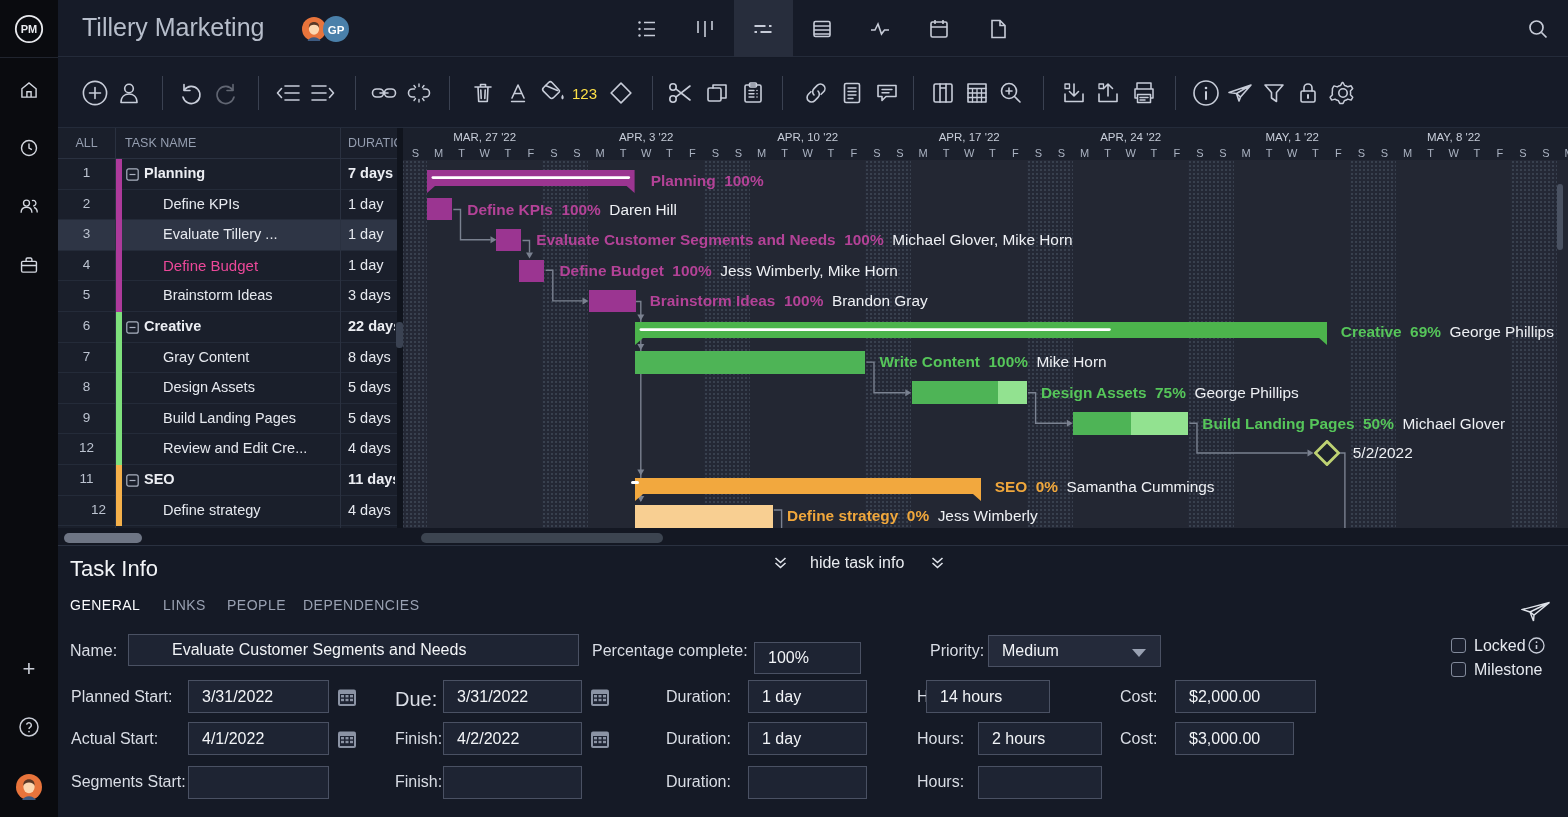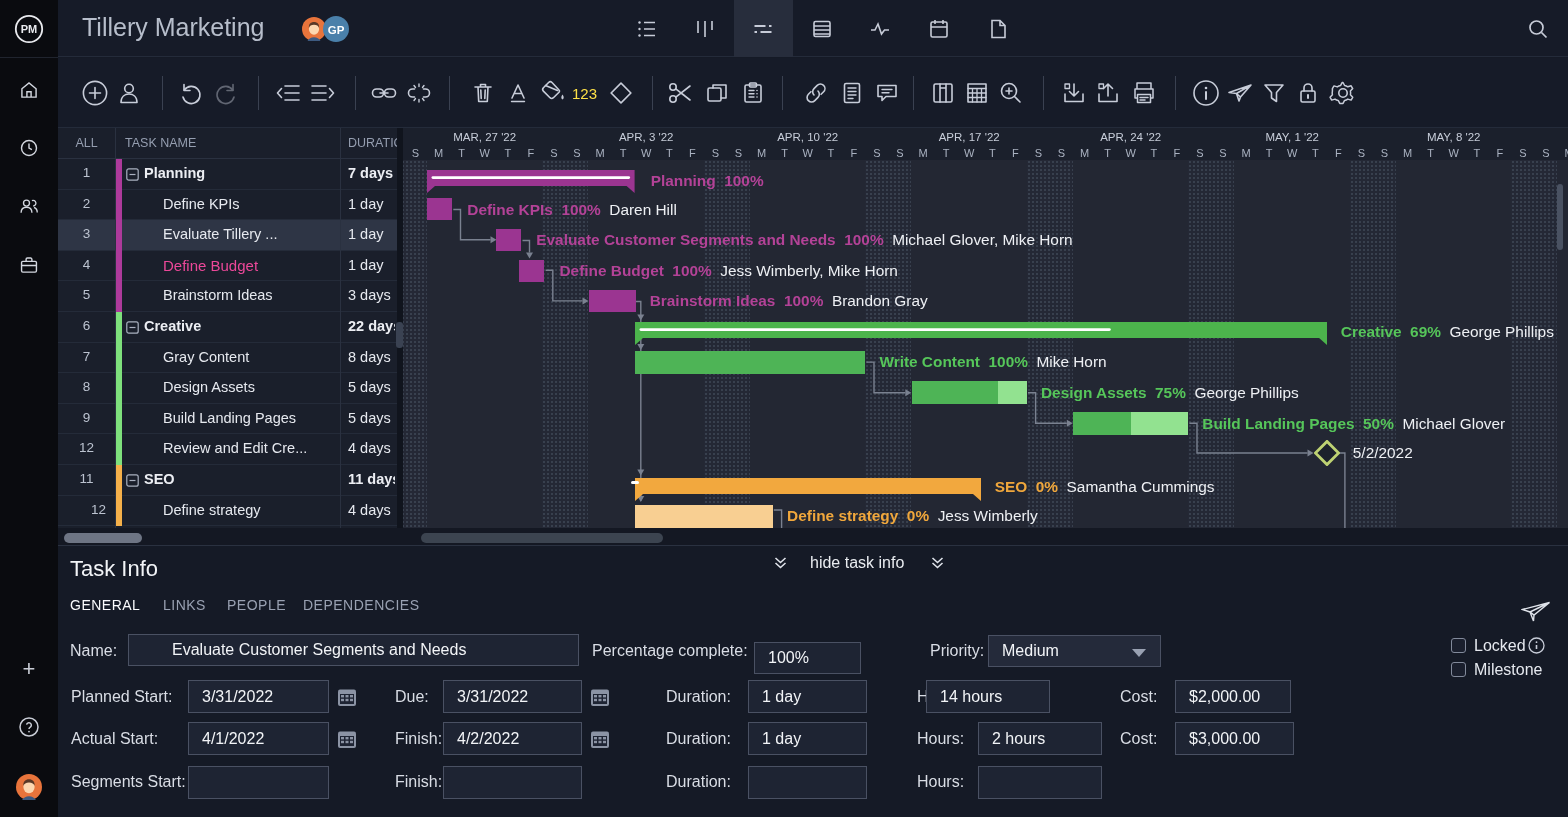--- a/index.html
+++ b/index.html
@@ -492,21 +492,21 @@
       <rect x="3" y="7" width="14" height="10" fill="#1e2433"></rect>
       <g fill="#8b93a4">
 <rect x="4" y="8" width="3" height="2.4"></rect>
         <rect x="8.5" y="8" width="3" height="2.4"></rect>
         <rect x="13" y="8" width="3" height="2.4"></rect>
 <rect x="4" y="11.8" width="3" height="2.4"></rect>
         <rect x="8.5" y="11.8" width="3" height="2.4"></rect>
         <rect x="13" y="11.8" width="3" height="2.4"></rect>
       </g>
     </svg>
-<div class="abs" style="left:337px;top:142px;font-size:16px;color:#d9dde5;white-space:nowrap;">Due:</div>
+<div class="abs" style="left:337px;top:142px;font-size:20px;color:#d9dde5;white-space:nowrap;">Due:</div>
 <div class="abs" style="left:385px;top:134px;width:139px;height:33px;background:#1e2433;border:1px solid #4a5163;">
       <div class="abs" style="left:13px;top:50%;transform:translateY(-50%);font-size:16px;color:#f2f4f7;white-space:nowrap;">3/31/2022</div>
     </div>
 <svg class="ico" style="left:532px;top:141px" width="20" height="20" viewBox="0 0 20 20">
       <rect x="1" y="2.5" width="18" height="16.5" rx="2" fill="#8b93a4"></rect>
       <rect x="3" y="7" width="14" height="10" fill="#1e2433"></rect>
       <g fill="#8b93a4">
 <rect x="4" y="8" width="3" height="2.4"></rect>
         <rect x="8.5" y="8" width="3" height="2.4"></rect>
         <rect x="13" y="8" width="3" height="2.4"></rect>
@@ -517,21 +517,21 @@
     </svg>
 <div class="abs" style="left:608px;top:142px;font-size:16px;color:#d9dde5;white-space:nowrap;">Duration:</div>
 <div class="abs" style="left:690px;top:134px;width:119px;height:33px;background:#1e2433;border:1px solid #4a5163;">
       <div class="abs" style="left:13px;top:50%;transform:translateY(-50%);font-size:16px;color:#f2f4f7;white-space:nowrap;">1 day</div>
     </div>
 <div class="abs" style="left:859px;top:142px;font-size:16px;color:#d9dde5;white-space:nowrap;">Hours:</div>
 <div class="abs" style="left:868px;top:134px;width:124px;height:33px;background:#1e2433;border:1px solid #4a5163;">
       <div class="abs" style="left:13px;top:50%;transform:translateY(-50%);font-size:16px;color:#f2f4f7;white-space:nowrap;">14 hours</div>
     </div>
 <div class="abs" style="left:1062px;top:142px;font-size:16px;color:#d9dde5;white-space:nowrap;">Cost:</div>
-<div class="abs" style="left:1117px;top:134px;width:116px;height:33px;background:#1e2433;border:1px solid #4a5163;text-align:right;">
+<div class="abs" style="left:1117px;top:134px;width:141px;height:33px;background:#1e2433;border:1px solid #4a5163;text-align:right;">
       <div class="abs" style="left:13px;top:50%;transform:translateY(-50%);font-size:16px;color:#f2f4f7;white-space:nowrap;">$2,000.00</div>
     </div>
 <div class="abs" style="left:13px;top:184px;font-size:16px;color:#d9dde5;white-space:nowrap;">Actual Start:</div>
 <div class="abs" style="left:130px;top:176px;width:141px;height:33px;background:#1e2433;border:1px solid #4a5163;">
       <div class="abs" style="left:13px;top:50%;transform:translateY(-50%);font-size:16px;color:#f2f4f7;white-space:nowrap;">4/1/2022</div>
     </div>
 <svg class="ico" style="left:279px;top:183px" width="20" height="20" viewBox="0 0 20 20">
       <rect x="1" y="2.5" width="18" height="16.5" rx="2" fill="#8b93a4"></rect>
       <rect x="3" y="7" width="14" height="10" fill="#1e2433"></rect>
       <g fill="#8b93a4">

